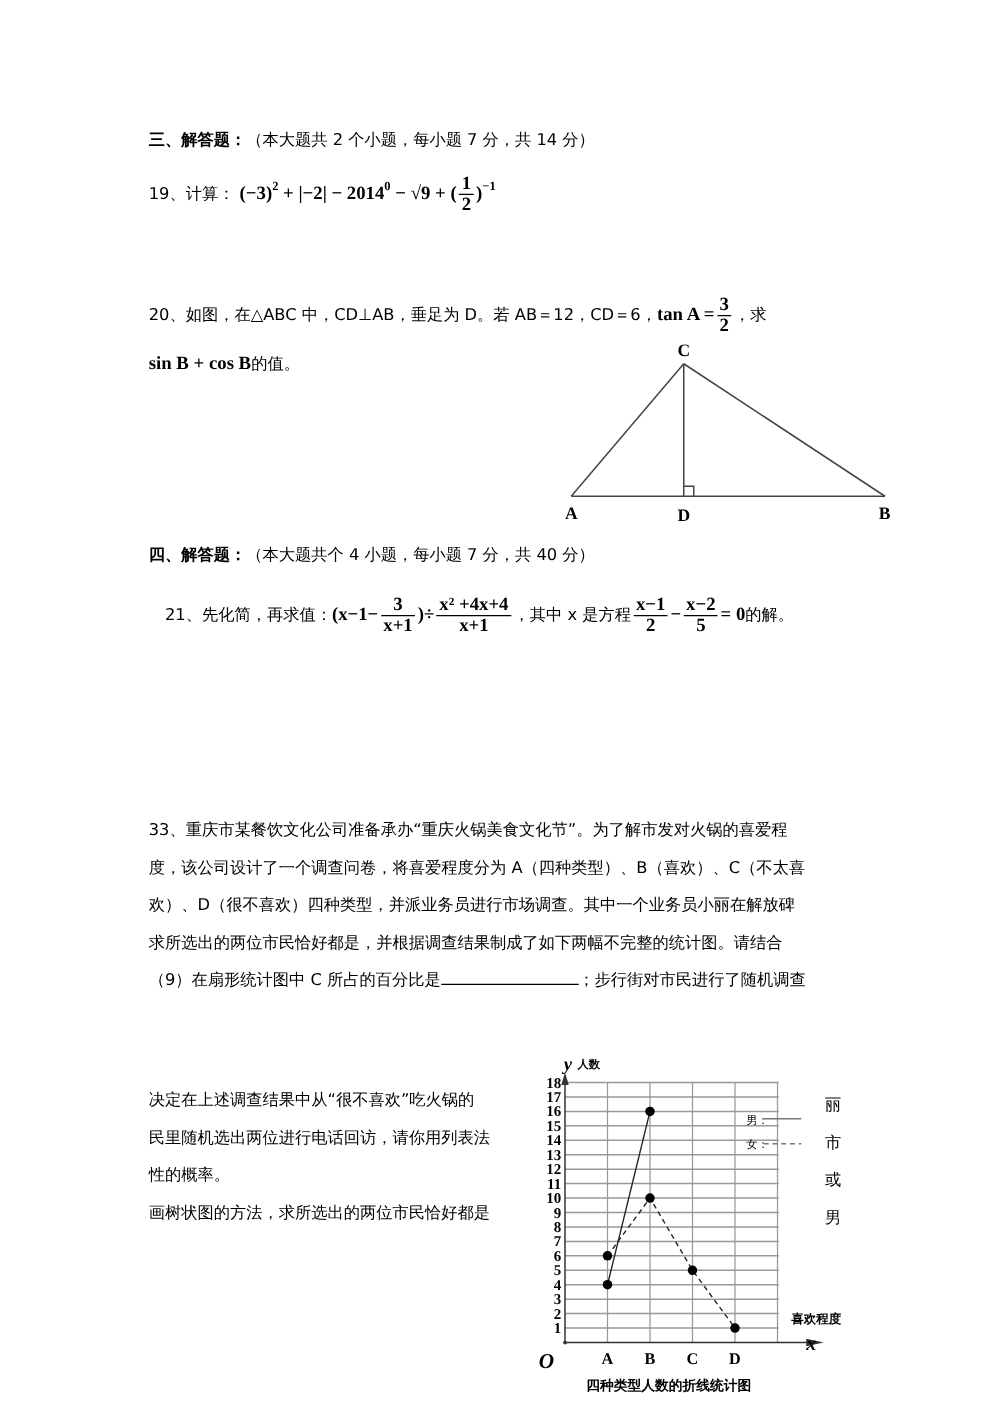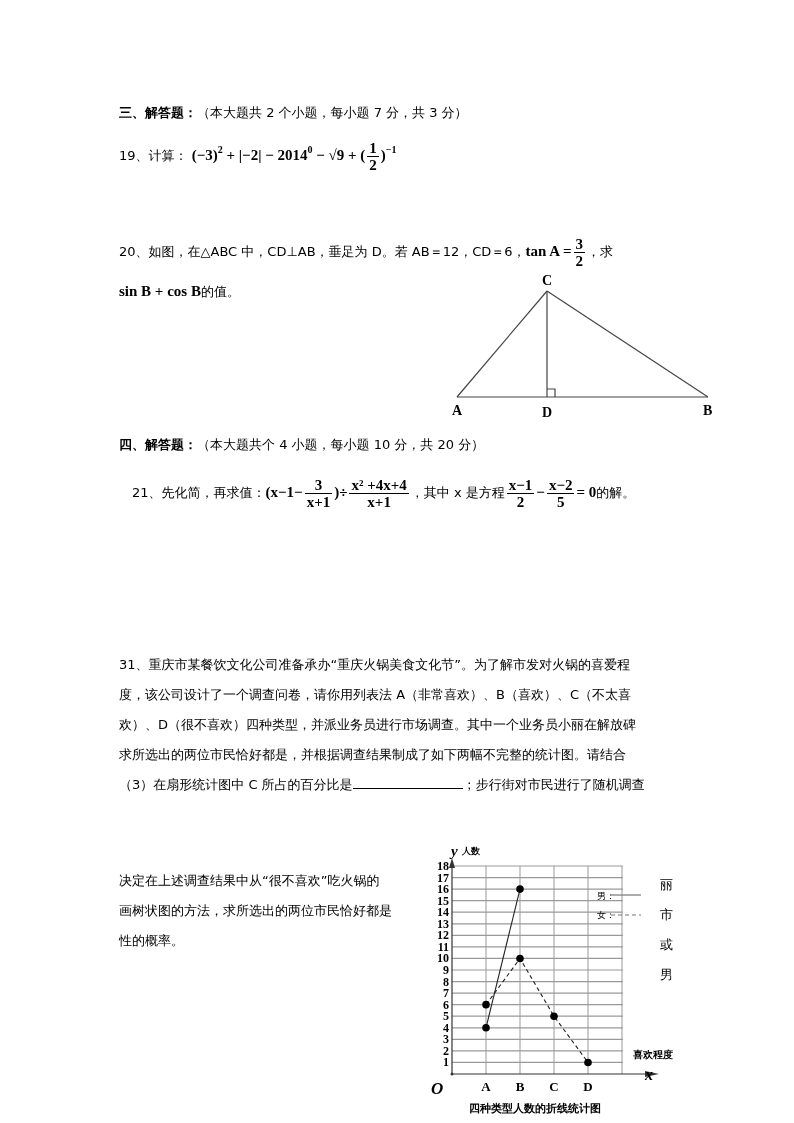--- a/index.html
+++ b/index.html
@@ -15,21 +15,21 @@
   sup { font-size:10px; vertical-align:7px; }
   .blank { display:inline-block; width:110px; border-bottom:1px solid #000; height:12px; }
   .para { position:absolute; left:119px; width:560px; font-size:13px; line-height:30px; }
   .svgbox { position:absolute; }
   .svgbox text { font-family:"Liberation Serif", serif; }
 </style>
 </head>
 <body>
 
 <div class="abs line" style="left:119px; top:104px;">
-  <span class="bold">三、解答题：</span><span>（本大题共 2 个小题，每小题 7 分，共 3 分）</span>
+  <span class="bold">三、解答题：</span><span>（本大题共 2 个小题，每小题 7 分，共 14 分）</span>
 </div>
 
 <div class="abs line" style="left:119px; top:136px; line-height:28px;">
   <span>19、计算：</span>
   <span class="math">
     <span>(−3)</span><sup>2</sup>
     <span>+ |−2| − 2014</span><sup>0</sup>
     <span>− √9 + (</span><span class="frac"><span class="num">1</span><span>2</span></span><span>)</span><sup>−1</sup>
   </span>
 </div>
@@ -51,39 +51,40 @@
       <polyline points="107,124 115,124 115,132"></polyline>
     </g>
     <text x="102" y="20" font-size="14" font-weight="bold">C</text>
     <text x="12" y="150" font-size="14" font-weight="bold">A</text>
     <text x="102" y="152" font-size="14" font-weight="bold">D</text>
     <text x="263" y="150" font-size="14" font-weight="bold">B</text>
   </svg>
 </div>
 
 <div class="abs line" style="left:119px; top:436px;">
-  <span class="bold">四、解答题：</span><span>（本大题共个 4 小题，每小题 10 分，共 20 分）</span>
+  <span class="bold">四、解答题：</span><span>（本大题共个 4 小题，每小题 7 分，共 40 分）</span>
 </div>
 
 <div class="abs line" style="left:132px; top:474px; line-height:36px;">
   <span>21、先化简，再求值：</span><span class="math"><span>(x−1−</span><span class="frac"><span class="num">3</span><span>x+1</span></span><span>)÷</span><span class="frac"><span class="num">x² +4x+4</span><span>x+1</span></span></span><span>，其中 x 是方程</span><span class="math"><span class="frac"><span class="num">x−1</span><span>2</span></span><span>−</span><span class="frac"><span class="num">x−2</span><span>5</span></span><span>= 0</span></span><span>的解。</span>
 </div>
 
 <div class="para" style="top:650px;">
-  <div>31、重庆市某餐饮文化公司准备承办“重庆火锅美食文化节”。为了解市发对火锅的喜爱程</div>
-  <div>度，该公司设计了一个调查问卷，请你用列表法 A（非常喜欢）、B（喜欢）、C（不太喜</div>
+  <div>33、重庆市某餐饮文化公司准备承办“重庆火锅美食文化节”。为了解市发对火锅的喜爱程</div>
+  <div>度，该公司设计了一个调查问卷，将喜爱程度分为 A（四种类型）、B（喜欢）、C（不太喜</div>
   <div>欢）、D（很不喜欢）四种类型，并派业务员进行市场调查。其中一个业务员小丽在解放碑</div>
   <div>求所选出的两位市民恰好都是，并根据调查结果制成了如下两幅不完整的统计图。请结合</div>
-  <div><span>（3）在扇形统计图中 C 所占的百分比是</span><span class="blank"></span><span>；步行街对市民进行了随机调查</span></div>
+  <div><span>（9）在扇形统计图中 C 所占的百分比是</span><span class="blank"></span><span>；步行街对市民进行了随机调查</span></div>
 </div>
 
 <div class="para" style="top:866px; width:310px;">
   <div>决定在上述调查结果中从“很不喜欢”吃火锅的</div>
+  <div>民里随机选出两位进行电话回访，请你用列表法</div>
+  <div>性的概率。</div>
   <div>画树状图的方法，求所选出的两位市民恰好都是</div>
-  <div>性的概率。</div>
 </div>
 
 <div class="para" style="top:870px; left:660px; width:20px;">
   <div>丽</div>
   <div>市</div>
   <div>或</div>
   <div>男</div>
 </div>
 
 <div class="svgbox" style="left:425px; top:838px;">

